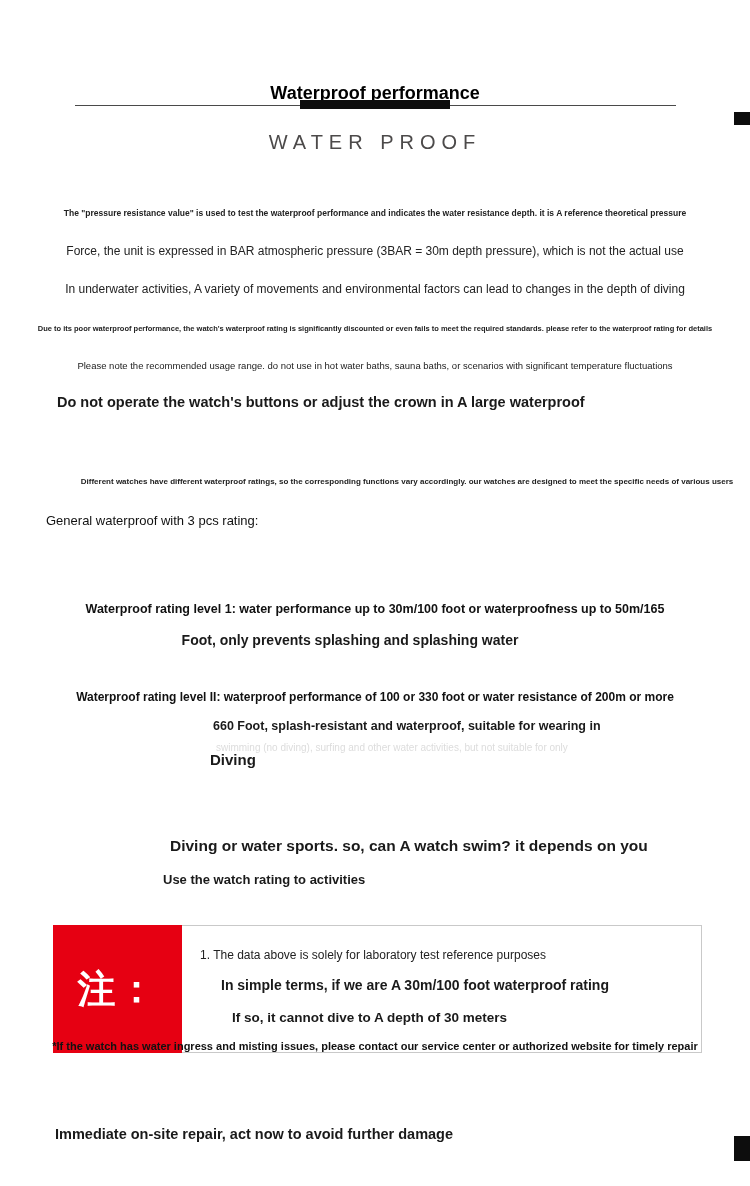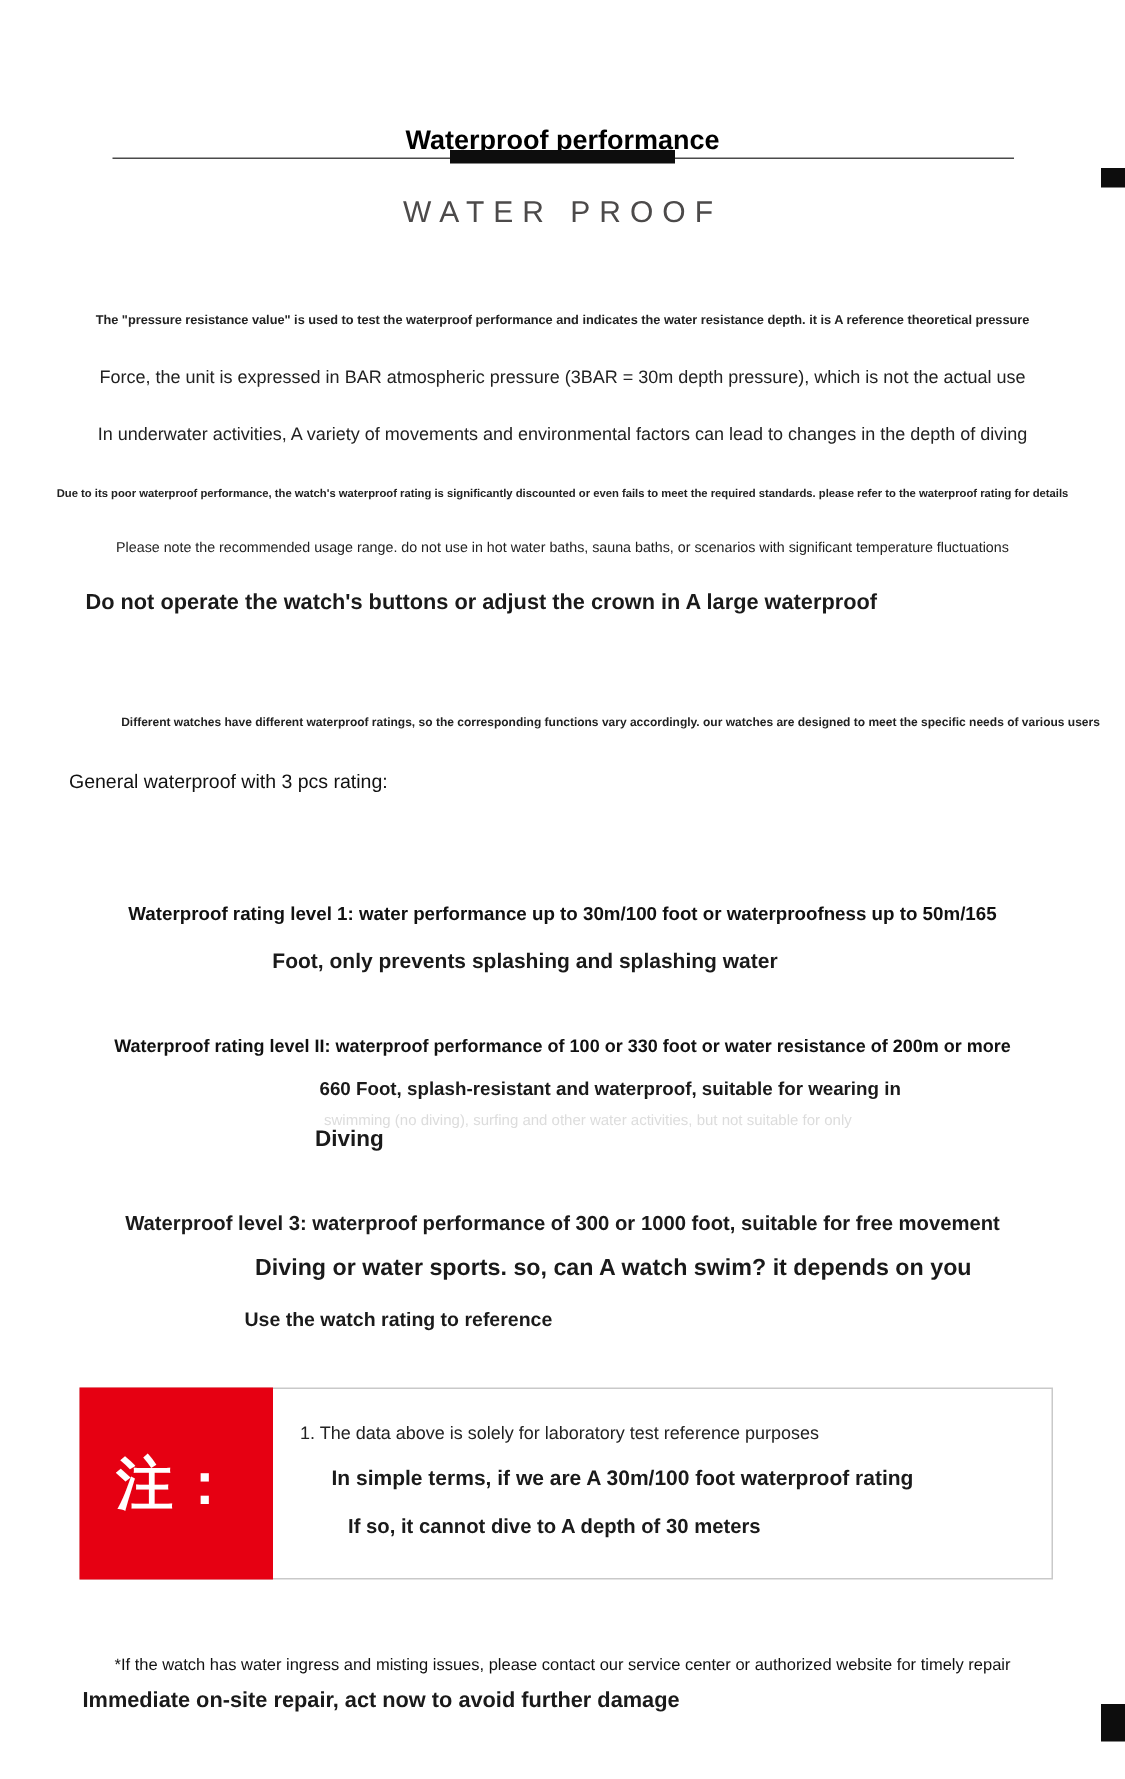--- a/index.html
+++ b/index.html
@@ -49,21 +49,21 @@
   }
   .note-red {
     position: absolute; left: -1px; top: -1px; width: 129px; height: 128px;
     background: #e60012; display: flex; align-items: center; justify-content: center;
   }
   .note-label { color: #ffffff; font-size: 38px; font-weight: bold; letter-spacing: 2px; }
   .n1 { top: 22px; left: 146px; font-size: 12px;  color: #222; }
   .n2 { top: 51px; left: 167px; font-size: 14px;  font-weight: bold; }
   .n3 { top: 84px; left: 178px; font-size: 13.5px; font-weight: bold; }
 
-  .f1 { top: 1104px; font-size: 11px; font-weight: normal; color: #111; }
+  .f1 { top: 1040px; font-size: 11px; font-weight: bold; color: #111; }
   .f2 { top: 1126px; left: 55px; font-size: 14.5px; font-weight: bold; }
 </style>
 </head>
 <body>
 
 <div class="page">
 
   <div class="abs center line title">Waterproof performance</div>
   <div class="abs rule"></div>
   <div class="abs rule-bar"></div>
@@ -81,23 +81,22 @@
   <div class="abs line rh">General waterproof with 3 pcs rating:</div>
 
   <div class="abs center line l1a">Waterproof rating level 1: water performance up to 30m/100 foot or waterproofness up to 50m/165</div>
   <div class="abs line l1b">Foot, only prevents splashing and splashing water</div>
 
   <div class="abs center line l2a">Waterproof rating level II: waterproof performance of 100 or 330 foot or water resistance of 200m or more</div>
   <div class="abs line l2b">660 Foot, splash-resistant and waterproof, suitable for wearing in</div>
   <div class="abs line l2f">swimming (no diving), surfing and other water activities, but not suitable for only</div>
   <div class="abs line l2c">Diving</div>
 
-  <div class="abs center line l3a">Waterproof level 3: waterproof performance of 300 or 1000 foot, suitable for free movement</div>
   <div class="abs line l3b">Diving or water sports. so, can A watch swim? it depends on you</div>
-  <div class="abs line l3c">Use the watch rating to reference</div>
+  <div class="abs line l3c">Use the watch rating to activities</div>
 
   <div class="abs note">
     <div class="note-red">
       <span class="note-label">注：</span>
     </div>
     <div class="abs line n1">1. The data above is solely for laboratory test reference purposes</div>
     <div class="abs line n2">In simple terms, if we are A 30m/100 foot waterproof rating</div>
     <div class="abs line n3">If so, it cannot dive to A depth of 30 meters</div>
   </div>
 

